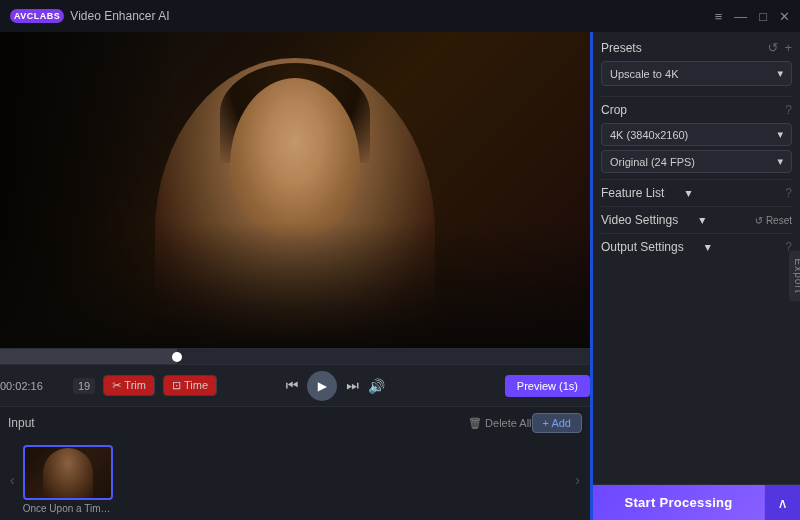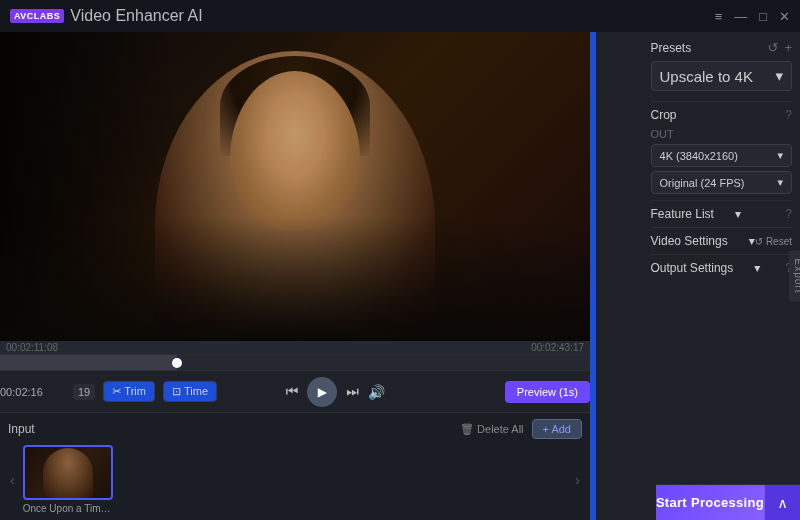--- a/index.html
+++ b/index.html
@@ -28,26 +28,26 @@
       display: flex;
       align-items: center;
       gap: 6px;
     }
     .logo-box {
       background: #7c3aed;
       color: white;
       font-size: 9px;
       font-weight: bold;
       padding: 2px 4px;
-      border-radius: 2px;
+      border-radius: 7px;
       letter-spacing: 0.5px;
     }
     .titlebar-appname {
       color: #bbb;
-      font-size: 16px;
+      font-size: 12px;
     }
     .titlebar-controls {
       margin-left: auto;
       display: flex;
       gap: 12px;
       color: #888;
       font-size: 13px;
     }
     .titlebar-controls span {
       cursor: pointer;
@@ -191,21 +191,21 @@
       min-width: 65px;
     }
     .frame-display {
       font-size: 11px;
       color: #aaa;
       background: #2a2d35;
       padding: 2px 5px;
       border-radius: 3px;
     }
     .ctrl-btn {
-      background: #1d4ed8;
+      background: #b91c1c;
       border: 1px solid #3a3d48;
       color: #ccc;
       padding: 3px 8px;
       border-radius: 4px;
       cursor: pointer;
       font-size: 11px;
       display: flex;
       align-items: center;
       gap: 3px;
     }
@@ -261,30 +261,30 @@
     .input-panel {
       background: #1a1d24;
       border-top: 1px solid #2a2d35;
       padding: 6px 8px;
       flex-shrink: 0;
     }
     .input-header {
       display: flex;
       align-items: center;
       justify-content: space-between;
-      margin-bottom: 6px;
+      margin-bottom: 12px;
     }
     .input-label {
       font-size: 12px;
       color: #bbb;
       font-weight: 500;
     }
     .input-actions {
       display: flex;
-      gap: 8px;
+      gap: 0;
       align-items: center;
     }
     .delete-all-btn {
       background: none;
       border: none;
       color: #888;
       cursor: pointer;
       font-size: 11px;
       display: flex;
       align-items: center;
@@ -356,24 +356,23 @@
       text-overflow: ellipsis;
       white-space: nowrap;
     }
 
     
     .right-panel {
       width: 210px;
       background: #1e2128;
       display: flex;
       flex-direction: column;
-      border-left: 6px solid #1d4ed8;
+      border-left: 3px solid #1d4ed8;
       flex-shrink: 0;
       position: relative;
-      align-items: flex-end;
     }
     .right-content {
       flex: 1;
       overflow-y: auto;
       overflow-x: hidden;
       padding: 8px;
     }
     .right-content::-webkit-scrollbar { width: 4px; }
     .right-content::-webkit-scrollbar-track { background: #1e2128; }
     .right-content::-webkit-scrollbar-thumb { background: #3a3d48; }
@@ -403,21 +402,21 @@
     
     .presets-section { margin-bottom: 10px; }
     .dropdown-select {
       width: 100%;
       background: #252830;
       border: 1px solid #3a3d48;
       color: #ccc;
       padding: 5px 8px;
       border-radius: 4px;
       cursor: pointer;
-      font-size: 15px;
+      font-size: 11px;
       display: flex;
       align-items: center;
       justify-content: space-between;
     }
 
     
     .video-section { margin-bottom: 10px; }
     .video-info-row {
       display: flex;
       gap: 8px;
@@ -560,24 +559,20 @@
       <div class="video-bg">
         <div class="video-overlay-left"></div>
         <div class="video-figure">
           <div class="video-hair"></div>
           <div class="video-face"></div>
         </div>
         <div class="video-overlay-dark"></div>
       </div>
     </div>
 
-    <div class="timeline-timestamps">
-      <span>00:02:11:08</span>
-      <span>00:02:43:17</span>
-    </div>
 
     <div class="timeline-area">
       <div class="timeline-bar">
         <div class="timeline-progress"></div>
         <div class="timeline-thumb"></div>
       </div>
     </div>
 
     <div class="controls-bar">
       <span class="time-display">00:02:16</span>
@@ -637,23 +632,20 @@
           <span>Upscale to 4K</span>
           <span>▾</span>
         </div>
       </div>
 
       <div class="video-section collapsible-section">
         <div class="section-header">
           <span class="section-title">Crop</span>
           <span class="help-icon">?</span>
         </div>
-        <div class="video-info-row">
-          <span class="info-label">OUT</span>
-        </div>
         <div class="out-dropdown">
           <span>4K (3840x2160)</span>
           <span>▾</span>
         </div>
         <div class="out-dropdown">
           <span>Original (24 FPS)</span>
           <span>▾</span>
         </div>
       </div>
 

